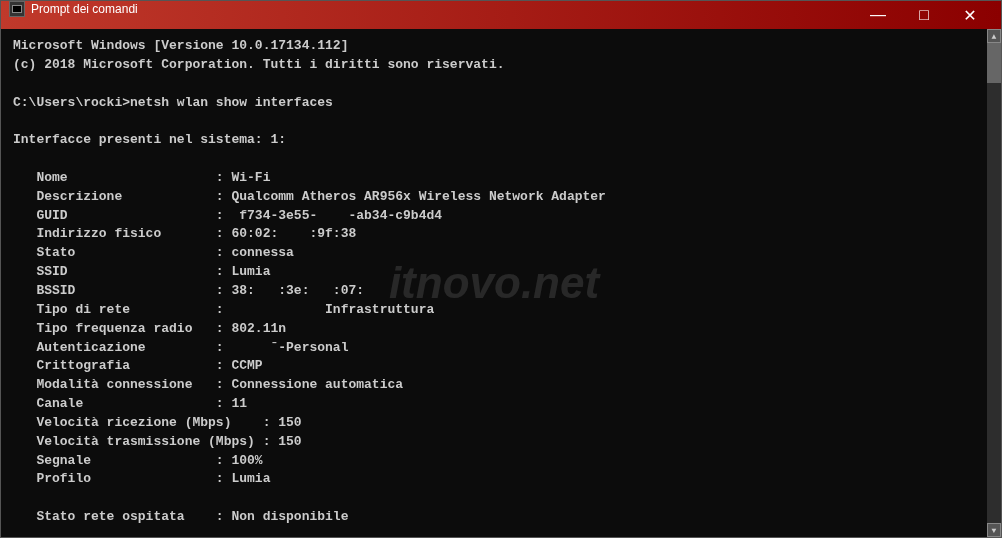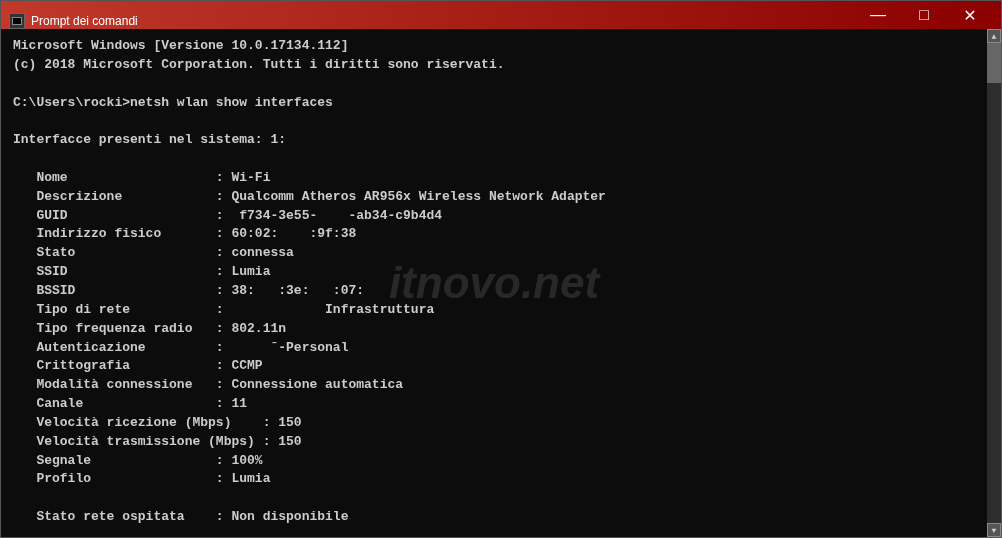--- a/index.html
+++ b/index.html
@@ -21,21 +21,21 @@
       height: 538px;
       display: flex;
       flex-direction: column;
       border: 1px solid #555;
     }
 
     .title-bar {
       background: linear-gradient(to right, #c0392b, #8b0000);
       height: 28px;
       display: flex;
-      align-items: flex-end;
+      align-items: flex-start;
       justify-content: space-between;
       padding: 0 8px;
       flex-shrink: 0;
     }
 
     .title-bar-left {
       display: flex;
       align-items: center;
       gap: 6px;
     }

